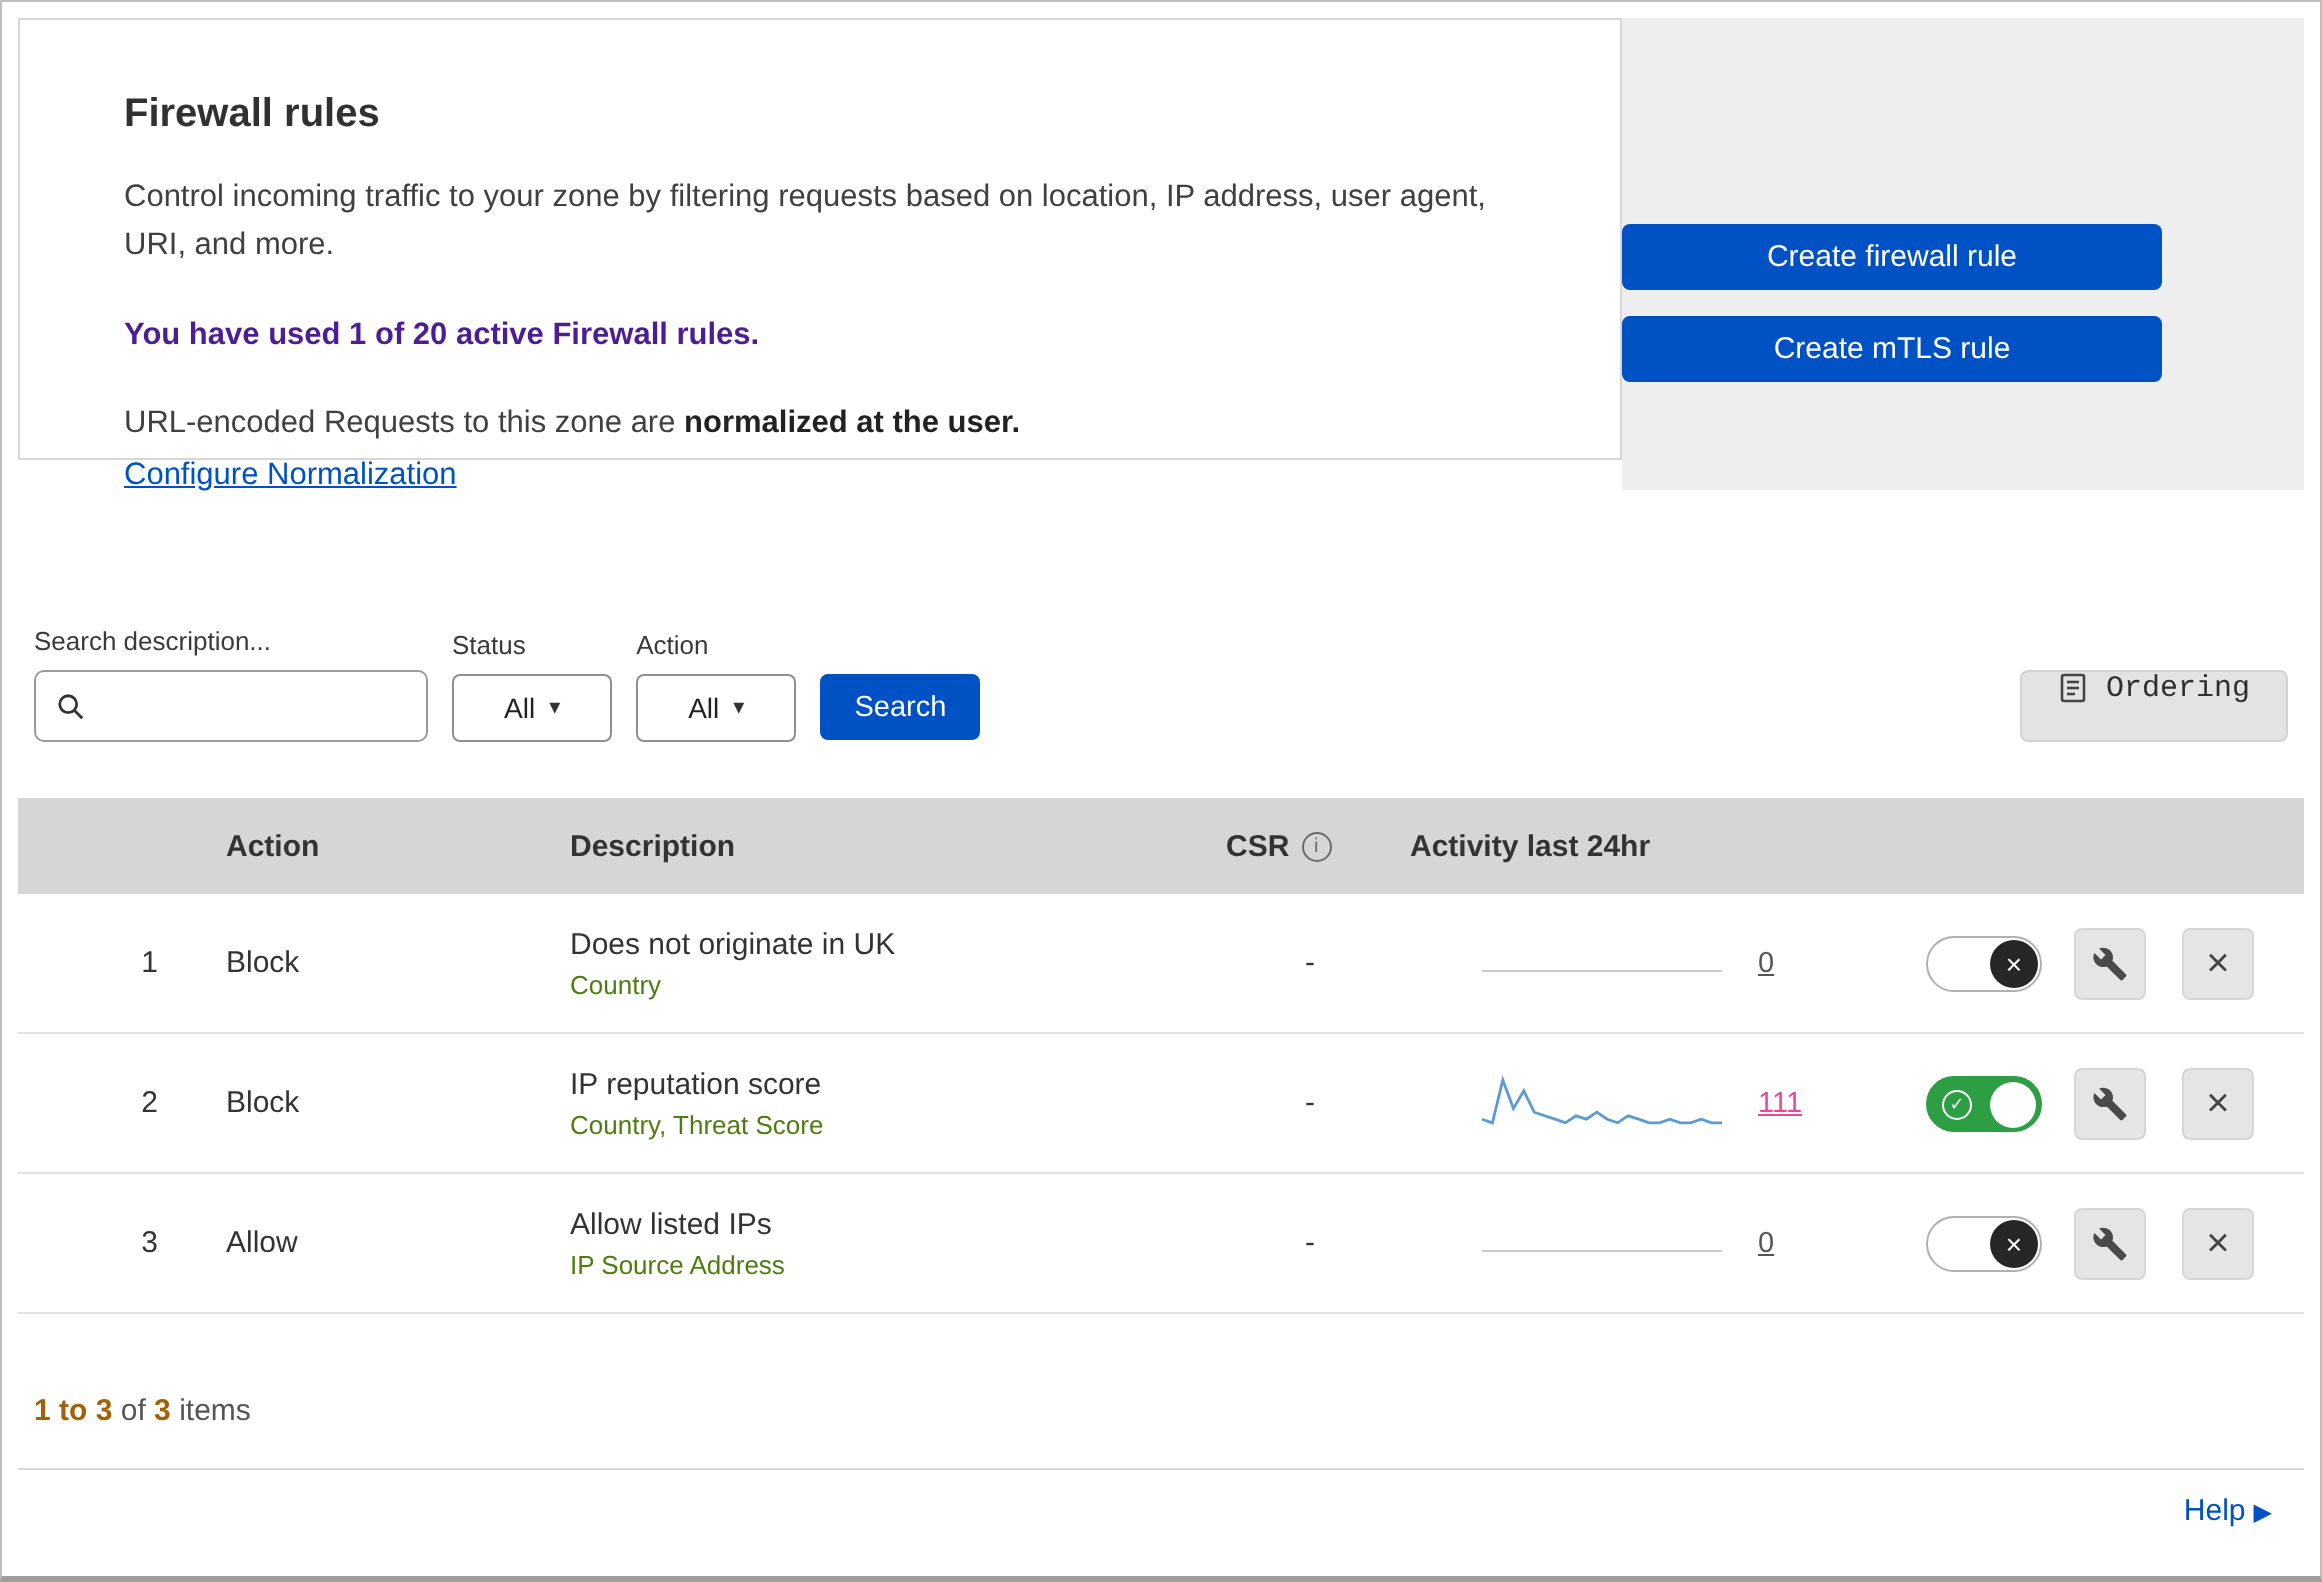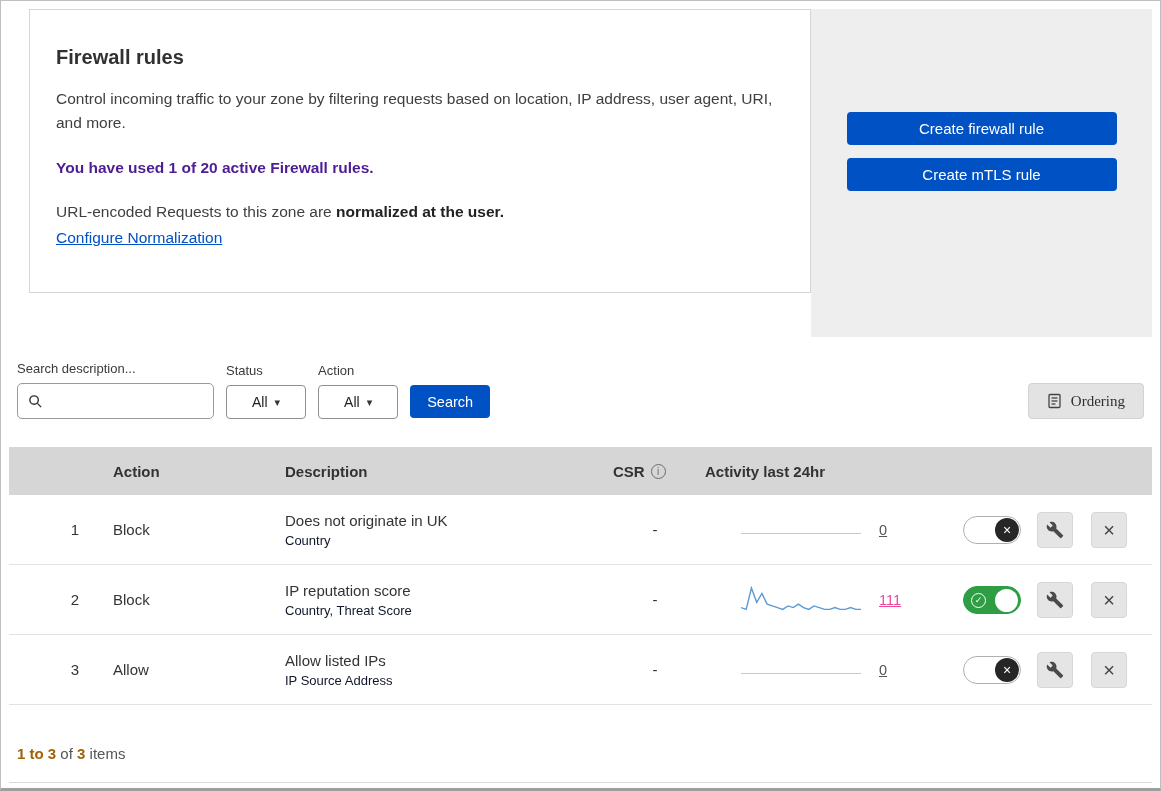--- a/index.html
+++ b/index.html
@@ -6,44 +6,43 @@
   html,body { margin:0; padding:0; background:#fafafa; }
   body { font-family:"Liberation Sans", sans-serif; color:#333; }
   .page {
     width:1161px; height:791px; margin:0 auto; background:#fff;
     border:1px solid #bfbfbf; border-bottom:3px solid #9e9e9e;
     position:relative; overflow:hidden;
   }
   
   .top { display:flex; padding:8px 8px 0 8px; }
   .intro-card {
-    flex:1; height:284px; background:#fff; border:1px solid #d6d6d6;
-    padding:36px 34px 0 26px;
-    margin-left:20px;
+    flex:1; height:221px; background:#fff; border:1px solid #d6d6d6;
+    padding:36px 34px 0 52px;
   }
   .intro-title { font-size:20px; font-weight:700; color:#313131; margin:0 0 18px 0; }
   .intro-desc { font-size:15.5px; line-height:1.55; color:#404040; margin:0 0 24px 0; max-width:720px; }
   .usage-note { font-size:15.5px; font-weight:700; color:#4c1d95; margin:0 0 26px 0; }
   .norm-note { font-size:15.5px; color:#404040; margin:0 0 8px 0; }
   .norm-note b { color:#222; }
   .link { color:#0051c3; text-decoration:underline; cursor:pointer; font-size:15.5px; }
   .side-panel {
-    width:341px; height:328px; background:#eeeeee;
-    display:flex; flex-direction:column; align-items:center;
+    width:341px; height:236px; background:#eeeeee;
+    display:flex; flex-direction:column; 
     padding-top:103px; gap:13px;
   }
   .btn-primary {
     width:270px; height:33px; background:#0051c3; color:#fff; border:none;
     border-radius:4px; font-size:15px; font-family:inherit; cursor:pointer;
     display:flex; align-items:center; justify-content:center;
   }
   
   .filters { display:flex; align-items:flex-end; padding:24px 16px 28px 16px; }
   .fgroup { display:flex; flex-direction:column; }
-  .flabel { font-size:13px; color:#3a3a3a; margin-bottom:7px; }
+  .flabel { font-size:13px; color:#3a3a3a; margin-bottom:7px;margin-top:44px; }
   .search-box {
     width:197px; height:36px; border:1px solid #9a9a9a; border-radius:5px;
     background:#fff; display:flex; align-items:center; padding:0 10px; gap:6px;
   }
   .search-box input {
     border:none; outline:none; flex:1; font-family:inherit; font-size:14px;
     background:transparent; min-width:0;
   }
   .dropdown {
     height:34px; border:1px solid #8f8f8f; border-radius:4px; background:#fff;
@@ -53,35 +52,35 @@
   .caret { font-size:11px; color:#333; line-height:1; }
   .ml12 { margin-left:12px; }
   .btn-search {
     margin-left:12px; width:80px; height:33px; margin-bottom:1px;
     background:#0051c3; color:#fff; border:none; border-radius:4px;
     font-size:14.5px; font-family:inherit; cursor:pointer;
   }
   .btn-ordering {
     margin-left:auto; height:36px; padding:0 18px; background:#e3e3e3;
     border:1px solid #d2d2d2; border-radius:4px; font-size:15px; color:#2f2f2f;
-    font-family:Liberation Serif, serif; cursor:pointer; display:flex; align-items:center; gap:9px;
+    font-family:Liberation Mono, monospace; cursor:pointer; display:flex; align-items:flex-start; gap:9px;
   }
   
   .tgrid {
     display:grid;
     grid-template-columns:86px 174px 340px 92px 250px 86px 54px auto;
     align-items:center;
   }
   .thead { background:#d6d6d6; height:48px; margin:0 8px; font-weight:700; font-size:15px; color:#333; }
   .trow  { height:70px; margin:0 8px; border-bottom:1px solid #e2e2e2; background:#fff; }
   .c-index { text-align:right; padding-right:16px; font-size:15px; color:#333; }
   .c-action { padding-left:18px; font-size:15px; color:#333; }
   .c-desc { padding-left:16px; }
   .c-desc .title { font-size:15px; color:#333; }
-  .c-desc .sub { font-size:13px; color:#0f172a; margin-top:4px; }
+  .c-desc .sub { font-size:13px; color:#4d7c0f; margin-top:4px; }
   .c-csr { text-align:center; font-size:15px; color:#333; }
   .th-csr { text-align:left; padding-left:4px; display:flex; align-items:center; gap:6px; }
   .th-activity, .c-activity { padding-left:4px; }
   .c-activity { display:flex; align-items:center; padding-left:40px; gap:18px; }
   .info-icon {
     width:15px; height:15px; border:1px solid #6b6b6b; border-radius:50%;
     color:#6b6b6b; font-size:10px; font-weight:400; display:inline-flex;
     align-items:center; justify-content:center; font-style:normal;
   }
   .spark-wrap { width:120px; height:32px; display:flex; align-items:center; }
@@ -310,16 +309,16 @@
   <div class="table-footer">
     <b>1 to 3</b>
     <span>of</span>
     <b>3</b>
     <span>items</span>
   </div>
 
   <hr class="divider">
 
   <div class="help-row">
-    <a class="help-link"><span>Score</span><span class="help-arrow">▶</span></a>
+    <a class="help-link"><span>Help</span><span class="help-arrow">▶</span></a>
   </div>
 
 </div>
 
 </body></html>

